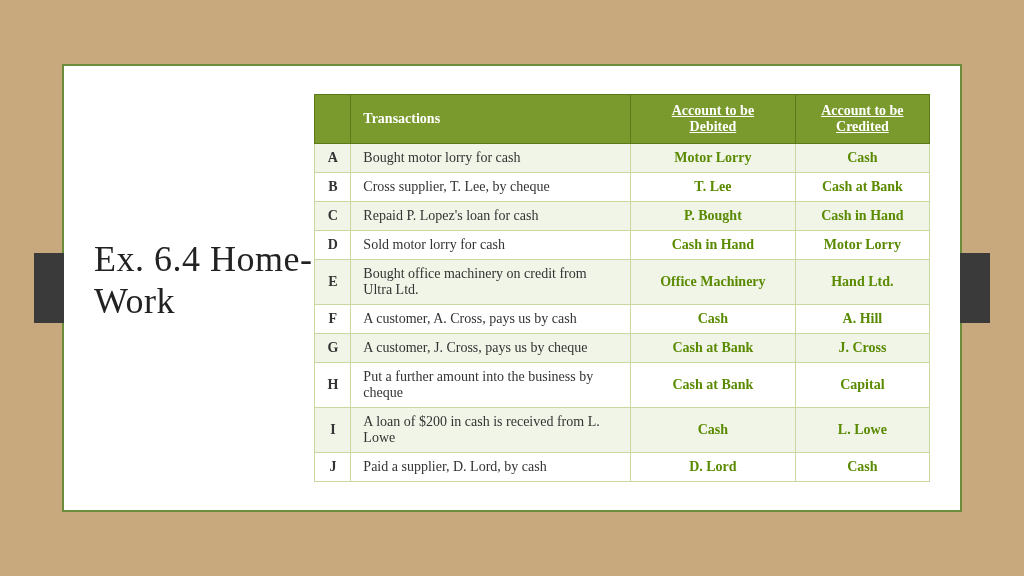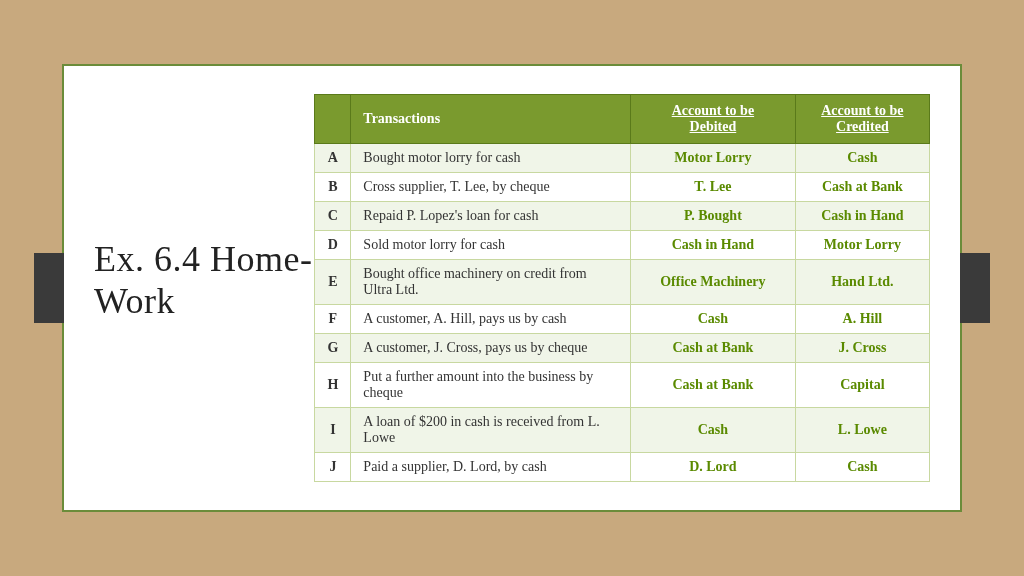--- a/index.html
+++ b/index.html
@@ -171,21 +171,21 @@
           <td class="credit-val">Motor Lorry</td>
         </tr>
         <tr>
           <td class="letter-col">E</td>
           <td class="transaction-desc">Bought office machinery on credit from Ultra Ltd.</td>
           <td class="debit-val">Office Machinery</td>
           <td class="credit-val">Hand Ltd.</td>
         </tr>
         <tr>
           <td class="letter-col">F</td>
-          <td class="transaction-desc">A customer, A. Hill, pays us by cash</td>
+          <td class="transaction-desc">A customer, A. Cross, pays us by cash</td>
           <td class="debit-val">Cash</td>
           <td class="credit-val">A. Hill</td>
         </tr>
         <tr>
           <td class="letter-col">G</td>
           <td class="transaction-desc">A customer, J. Cross, pays us by cheque</td>
           <td class="debit-val">Cash at Bank</td>
           <td class="credit-val">J. Cross</td>
         </tr>
         <tr>

